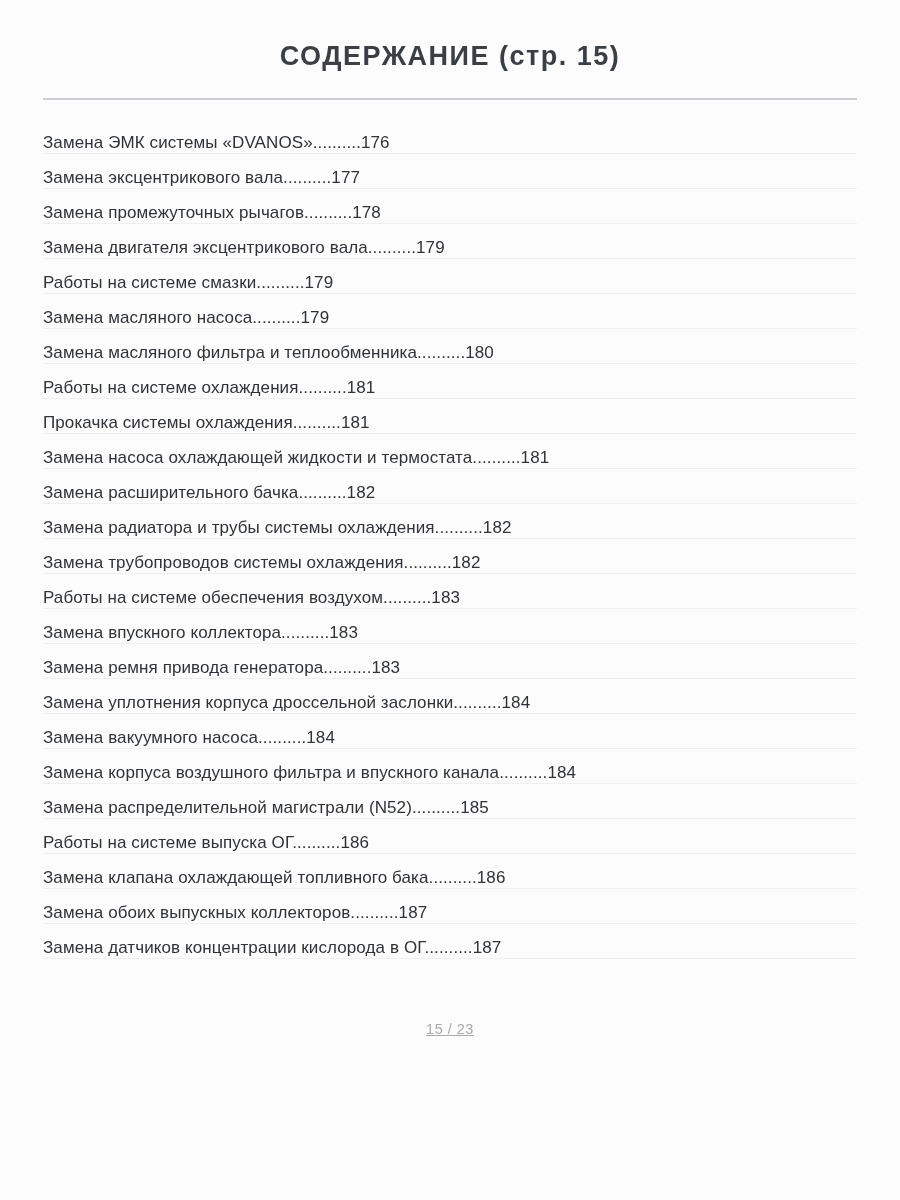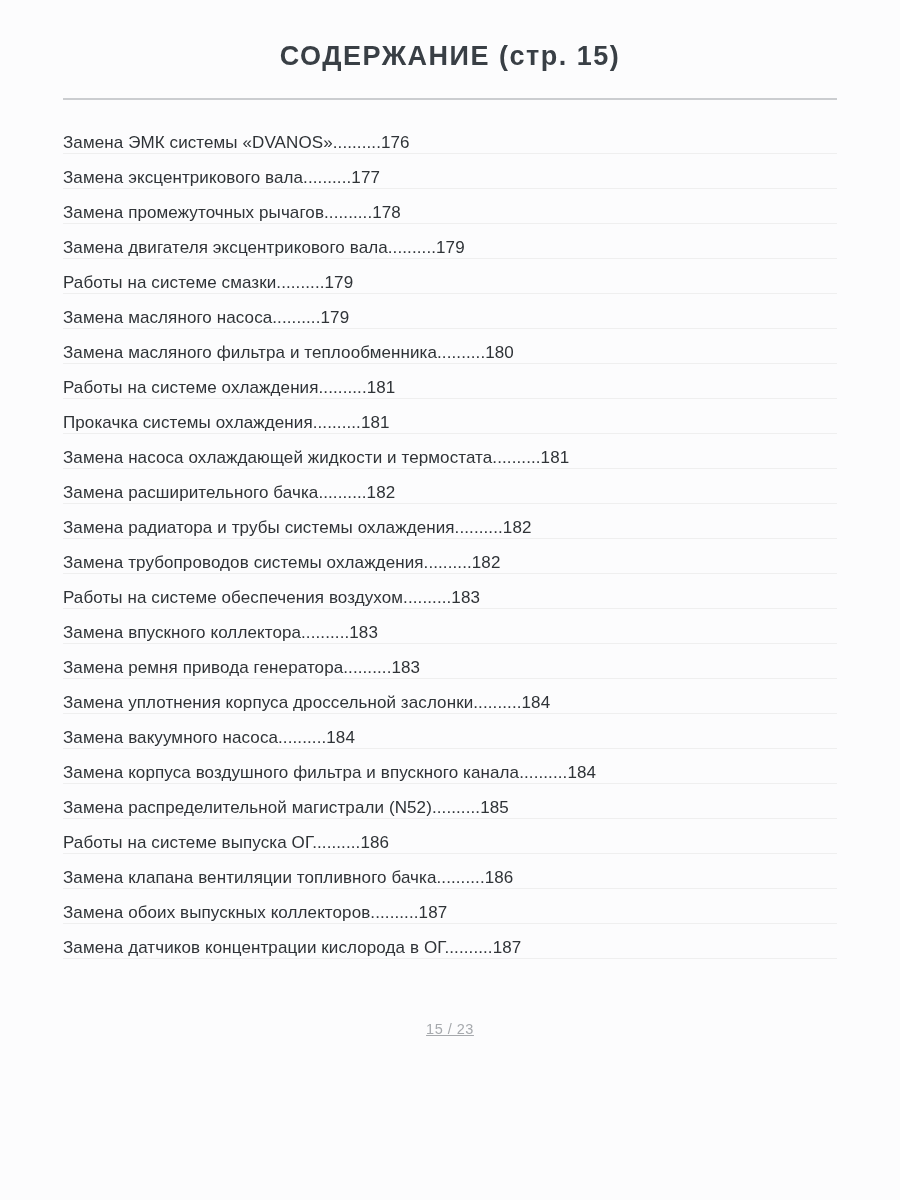--- a/index.html
+++ b/index.html
@@ -7,21 +7,21 @@
     padding: 0;
     width: 900px;
     height: 1200px;
     background: #fcfcfd;
     font-family: "Liberation Sans", "DejaVu Sans", sans-serif;
   }
   .page {
     box-sizing: border-box;
     width: 900px;
     height: 1200px;
-    padding: 0 63px;
+    padding: 0 43px;
     overflow: hidden;
   }
   .title {
     margin: 40px 0 0 0;
     text-align: center;
     font-size: 27px;
     line-height: 32px;
     font-weight: 700;
     letter-spacing: 1.5px;
     color: #393f45;
@@ -147,21 +147,21 @@
 
   <div class="toc-row">
     <span class="entry-text">Замена распределительной магистрали (N52)..........185</span>
   </div>
 
   <div class="toc-row">
     <span class="entry-text">Работы на системе выпуска ОГ..........186</span>
   </div>
 
   <div class="toc-row">
-    <span class="entry-text">Замена клапана вентиляции топливного бачка..........186</span>
+    <span class="entry-text">Замена клапана охлаждающей топливного бака..........186</span>
   </div>
 
   <div class="toc-row">
     <span class="entry-text">Замена обоих выпускных коллекторов..........187</span>
   </div>
 
   <div class="toc-row">
     <span class="entry-text">Замена датчиков концентрации кислорода в ОГ..........187</span>
   </div>
 </div>

